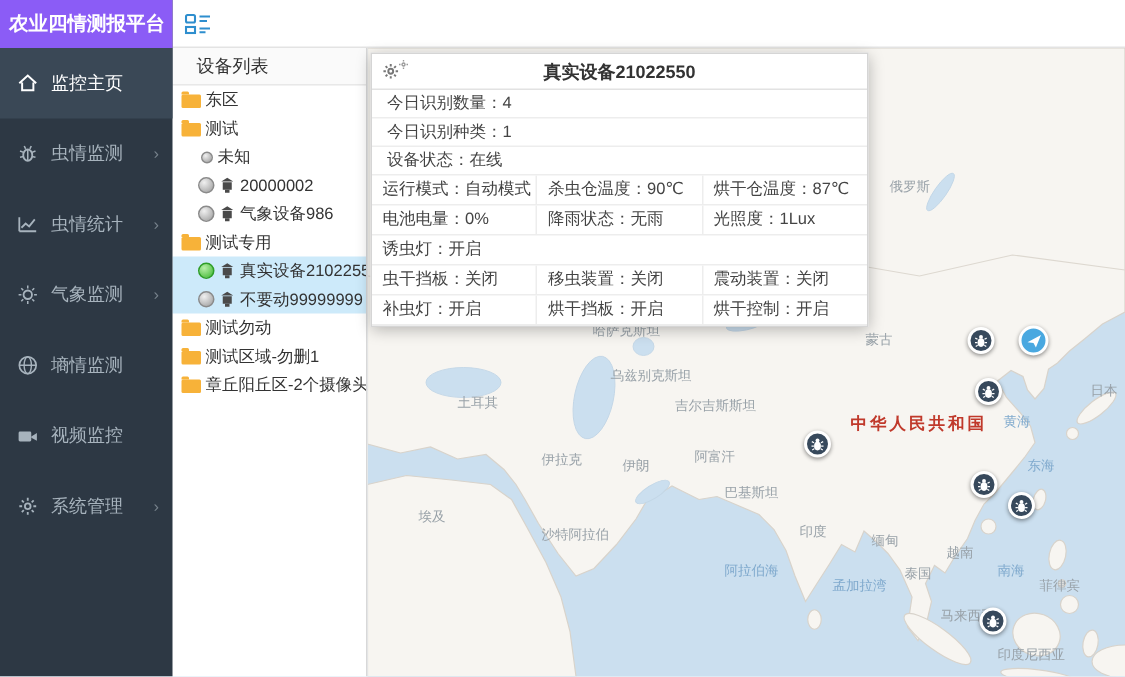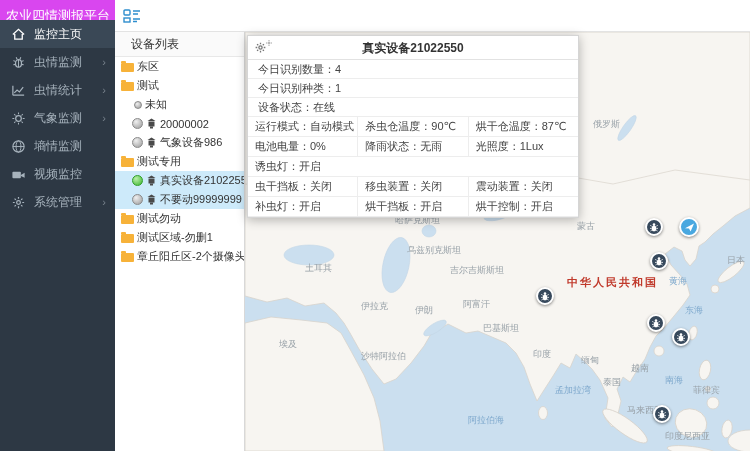--- a/index.html
+++ b/index.html
@@ -1,22 +1,22 @@
 <!DOCTYPE html>
 <html><head>
 <meta charset="utf-8">
 <style>
   * { box-sizing: border-box; margin: 0; padding: 0; }
   html,body { width: 750px; height: 451px; overflow: hidden; }
   body { font-family: "Liberation Sans", "DejaVu Sans", sans-serif; position: relative; background: #fff; }
 
   
   .sidebar { position: absolute; left: 0; top: 0; width: 115px; height: 451px; background: #2d3844; z-index: 30; }
-  .sidebar-title { height: 20px; line-height: 32px; background: #d946ef; color: #fff; font-size: 13px; font-weight: normal; padding-left: 6px; white-space: nowrap; }
-  .menu-item { height: 28px; display: flex; align-items: center; gap: 8px; padding-left: 11px; color: #a7b3bd; font-size: 12px; cursor: pointer; position: relative; }
+  .sidebar-title { height: 32px; line-height: 32px; background: #8b5cf6; color: #fff; font-size: 13px; font-weight: bold; padding-left: 6px; white-space: nowrap; }
+  .menu-item { height: 47px; display: flex; align-items: center; gap: 8px; padding-left: 11px; color: #a7b3bd; font-size: 12px; cursor: pointer; position: relative; }
   .menu-item.active { background: #3a4856; color: #fff; }
   .mi-icon { width: 15px; height: 15px; display: inline-flex; flex: none; }
   .mi-icon svg { width: 15px; height: 15px; }
   .chev { position: absolute; right: 9px; top: 50%; transform: translateY(-50%); font-size: 11px; color: #77828c; }
 
   
   .topbar { position: absolute; left: 115px; top: 0; right: 0; height: 32px; background: #fff; border-bottom: 1px solid #e3e3e3; z-index: 25; display: flex; align-items: center; padding-left: 8px; }
   .topbar-icon { width: 18px; height: 16px; display: inline-flex; cursor: pointer; }
 
   
@@ -263,21 +263,21 @@
         <div class="map-label" style="left: 34px; top: 306px;">埃及</div>
         <div class="map-label" style="left: 288px; top: 316px;">印度</div>
         <div class="map-label" style="left: 336px; top: 322px;">缅甸</div>
         <div class="map-label" style="left: 358px; top: 344px;">泰国</div>
         <div class="map-label" style="left: 386px; top: 330px;">越南</div>
         <div class="map-label" style="left: 448px; top: 352px;">菲律宾</div>
         <div class="map-label" style="left: 382px; top: 372px;">马来西亚</div>
         <div class="map-label" style="left: 420px; top: 398px;">印度尼西亚</div>
         <div class="map-label" style="left: 482px; top: 222px;">日本</div>
         <div class="map-label country" style="left: 322px; top: 243px; color: rgb(192, 57, 43);">中华人民共和国</div>
-        <div class="map-label sea" style="left: 223px; top: 342px; margin-top: 40px;">阿拉伯海</div>
+        <div class="map-label sea" style="left: 238px; top: 342px;">阿拉伯海</div>
         <div class="map-label sea" style="left: 310px; top: 352px;">孟加拉湾</div>
         <div class="map-label sea" style="left: 420px; top: 342px;">南海</div>
         <div class="map-label sea" style="left: 440px; top: 272px;">东海</div>
         <div class="map-label sea" style="left: 424px; top: 243px;">黄海</div>
         <div class="map-marker" style="left: 409px; top: 195px;">
           <svg width="10" height="10" viewBox="0 0 10 10">
             <circle cx="5" cy="2.6" r="1.3" fill="#fff"></circle>
             <ellipse cx="5" cy="6.4" rx="2.3" ry="2.9" fill="#fff"></ellipse>
             <path d="M2.7,4.2 L1.2,3.4 M7.3,4.2 L8.8,3.4 M2.6,6.4 L1,6.4 M7.4,6.4 L9,6.4 M2.8,8.2 L1.5,9 M7.2,8.2 L8.5,9" stroke="#fff" stroke-width="0.8" fill="none"></path>
           </svg>

